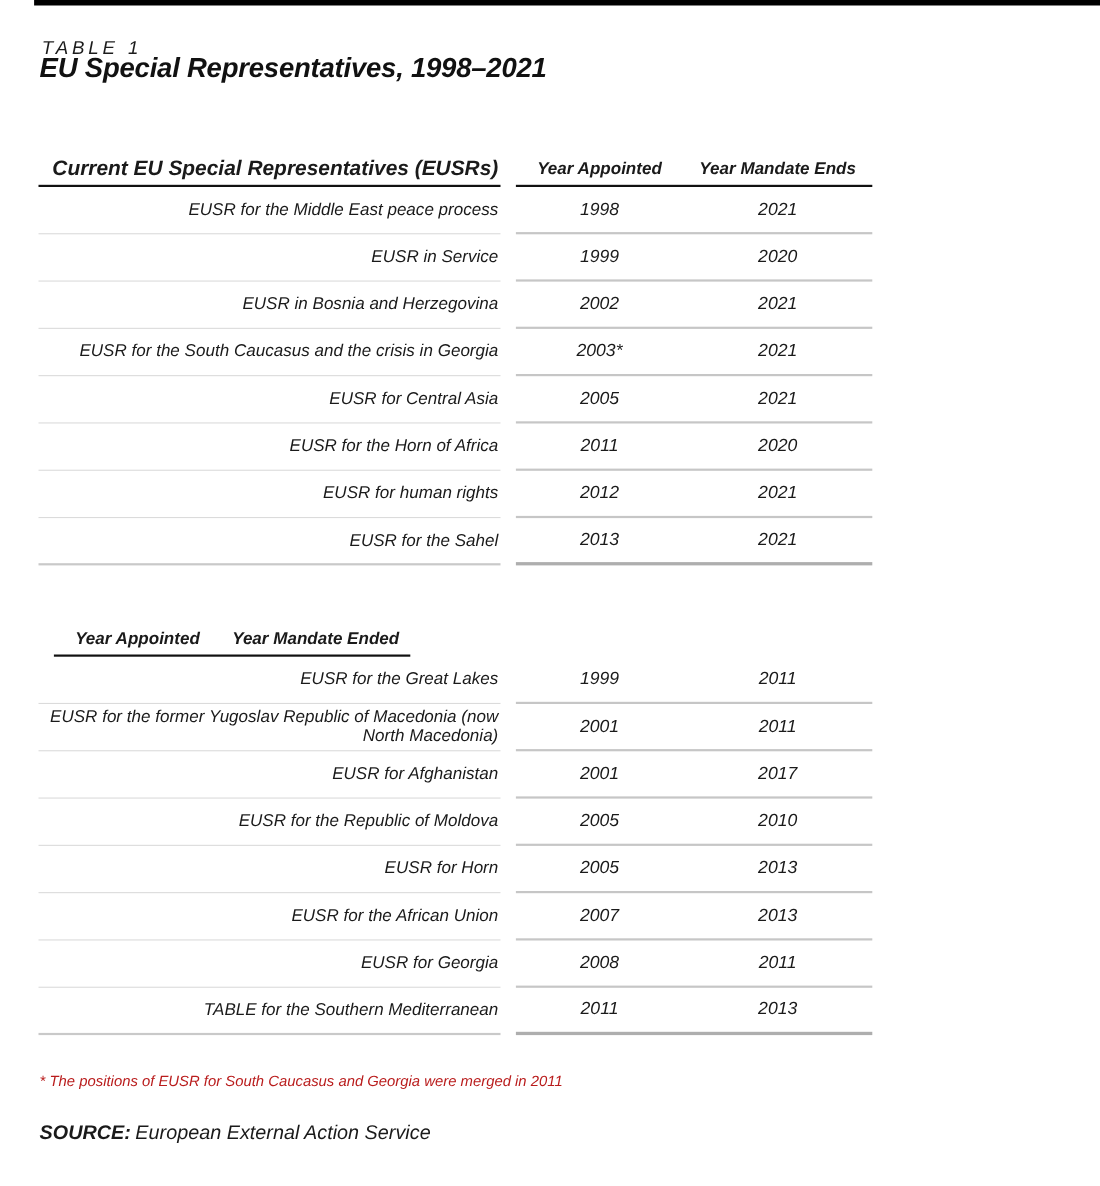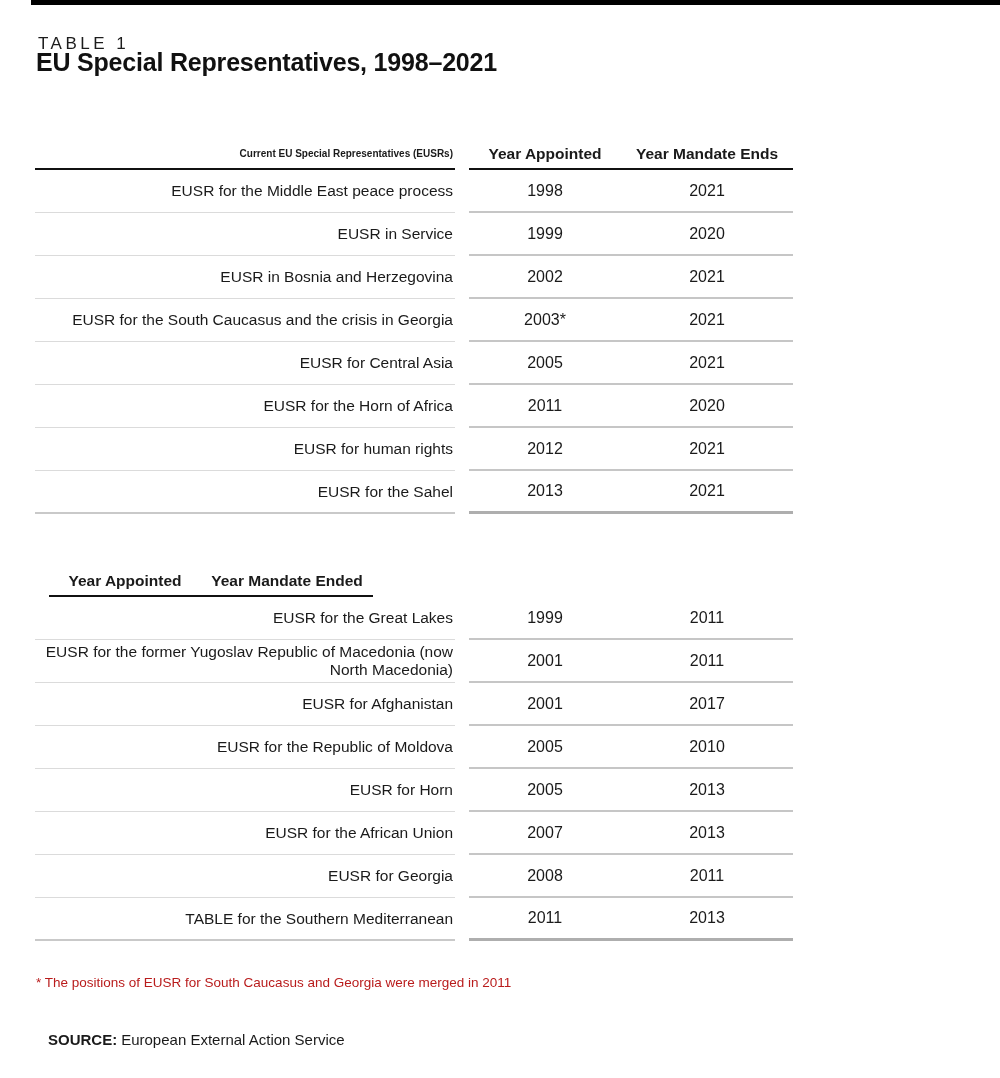--- a/index.html
+++ b/index.html
@@ -4,20 +4,21 @@
 <style>
   html,body{margin:0;padding:0;background:#ffffff;}
   .page{
     position:relative;
     width:1000px;
     height:1078px;
     background:#ffffff;
     font-family:"Liberation Sans", sans-serif;
     color:#1a1a1a;
     overflow:hidden;
+    font-style:italic;
   }
   .top-rule{
     position:absolute; top:0; left:31px; right:0;
     height:5px; background:#000000;
   }
   .kicker{
     position:absolute; top:34px; left:38px;
     font-size:17px; letter-spacing:3.5px;
     font-weight:400; color:#1c1c1c;
   }
@@ -41,40 +42,40 @@
   }
   .years{
     width:324px; margin-left:14px; display:flex;
     border-bottom:2px solid #c6c6c6;
     box-sizing:border-box; min-height:43px; align-items:center;
   }
   .cell-year1{ width:152px; text-align:center; font-size:16px; }
   .cell-year2{ width:172px; text-align:center; font-size:16px; }
 
   .thead .cell-name{
-    font-weight:700; font-size:10px;
+    font-weight:700; font-size:19px;
     border-bottom:2px solid #111111;
     min-height:30px; align-items:flex-end; padding-bottom:5px;
   }
   .thead .years{
     border-bottom:2px solid #111111;
     min-height:30px; align-items:flex-end; padding-bottom:5px;
   }
   .thead .cell-year1, .thead .cell-year2{ font-weight:700; font-size:15.5px; }
 
   .last .cell-name{ border-bottom:2px solid #c9c9c9; }
   .last .years{ border-bottom:3px solid #aeaeae; }
 
   .footnote{
     position:absolute; top:975px; left:36px; margin:0;
     font-size:13.5px; color:#b91c1c;
   }
   .source{
-    position:absolute; top:1019px; left:36px; margin:12px;
-    font-size:15px; color:#1a1a1a;
+    position:absolute; top:1019px; left:36px; margin:0;
+    font-size:18px; color:#1a1a1a;
   }
   .source .src-label{ font-weight:700; margin-right:4px; }
 </style>
 </head>
 <body>
 
 <div class="page">
   <div class="top-rule"></div>
   <div class="kicker">TABLE 1</div>
   <h1 class="title">EU Special Representatives, 1998–2021</h1>

